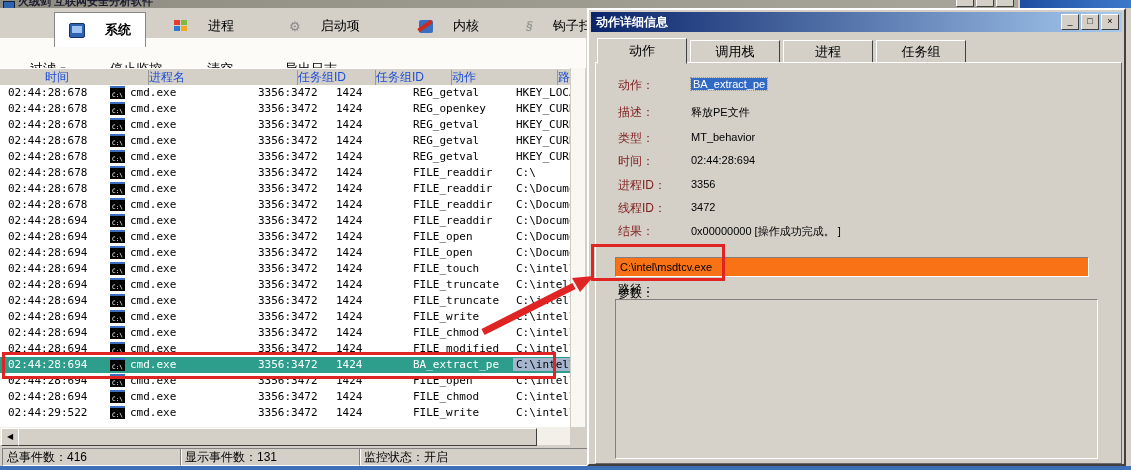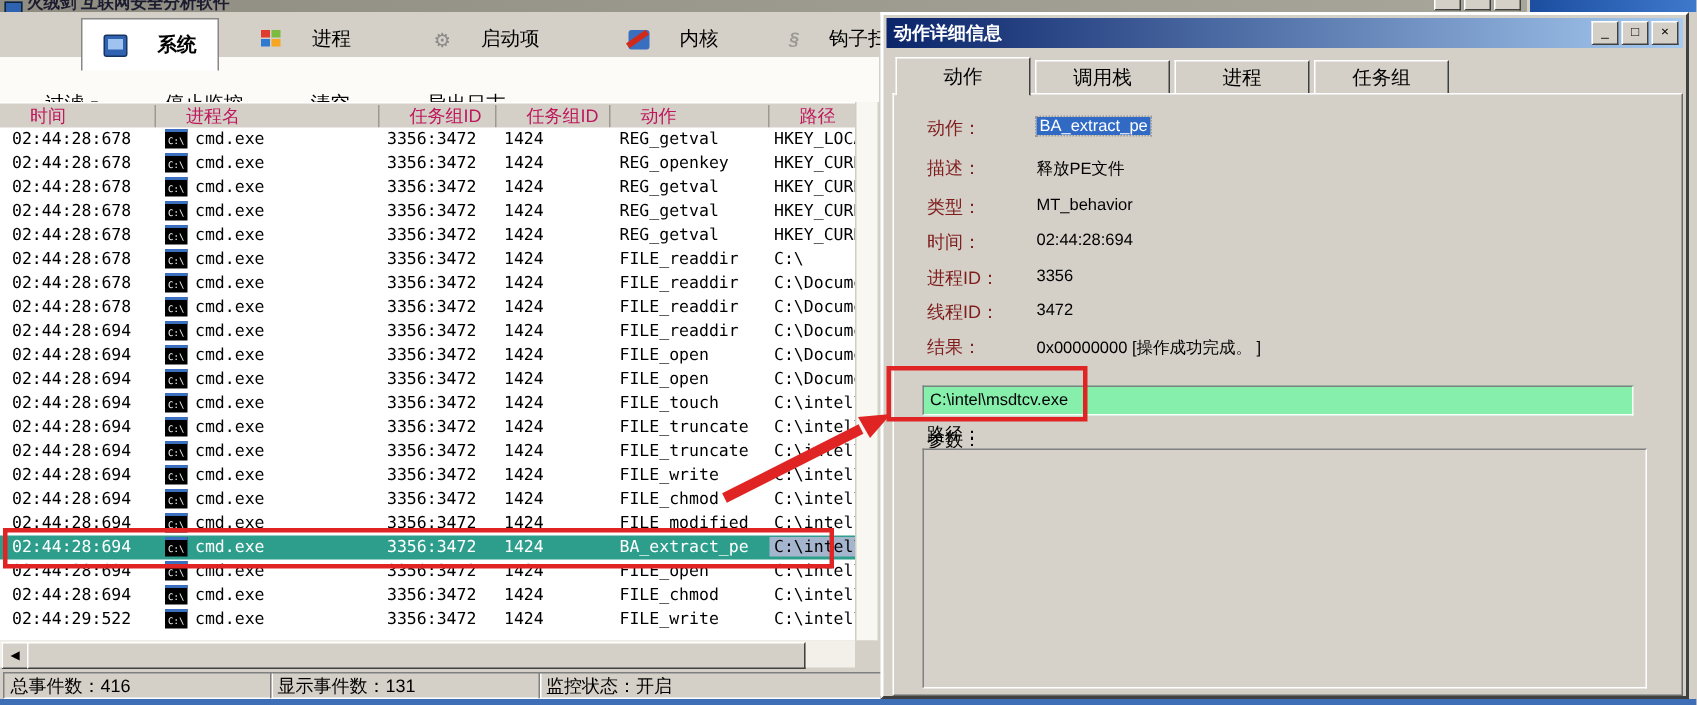--- a/index.html
+++ b/index.html
@@ -32,22 +32,22 @@
   .winflag span:nth-child(3){background:#2f79d0;} .winflag span:nth-child(4){background:#f5a623;}
   .gear{font-size:13px;line-height:13px;color:#8a8a8a;width:auto;}
   .kern{background:#3a6fc0;border-radius:2px;}
   .kern:after{content:"";position:absolute;left:-2px;top:4px;width:16px;height:4px;background:#cf2a1b;transform:rotate(-35deg);}
   .hook{font-size:12px;line-height:13px;color:#9a9a94;font-weight:bold;width:auto;font-style:italic;}
   .titem{position:absolute;top:22px;font-size:13px;color:#000;display:flex;align-items:center;gap:3px;}
   .dd{font-size:8px;color:#333;}
   
   .thead{position:absolute;left:0;top:68px;width:584px;height:17px;background:#D4D0C8;
          border-top:1px solid #fff;border-bottom:1px solid #9a9a94;font-size:12px;}
-  .th{position:absolute;top:1px;height:15px;line-height:15px;color:#be185d;padding-left:20px;border-left:1px solid #aoa;
-      border-left:1px solid #9a9a94;}
+  .th{position:absolute;top:1px;height:15px;line-height:15px;color:#1d4ed8;padding-left:0;border-left:1px solid #aoa;
+      border-left:1px solid #9a9a94;margin-left:45px;}
   .th:first-child{border-left:none;}
   .tbody{position:absolute;left:0;top:85px;width:570px;height:342px;background:#fff;overflow:hidden;}
   .vtrack{position:absolute;left:570px;top:68px;width:14px;height:359px;background:#F8F7F2;border-left:1px solid #d0cdc4;}
   .trow{position:relative;height:16px;font-size:11px;font-family:"DejaVu Sans Mono",monospace;color:#000;white-space:nowrap;}
   .trow span{position:absolute;top:1px;overflow:hidden;}
   .c-time{left:8px;width:92px;}
   .cmdico{left:110px;top:2px;width:15px;height:11px;background:#000;color:#fff;font-size:6px;line-height:13px;
           text-align:center;border-top:2px solid #3a6fc0;}
   .c-name{left:130px;width:118px;}
   .c-pid{left:258px;width:70px;}
@@ -78,21 +78,21 @@
   .dtab{width:88px;height:21px;margin-right:3px;background:#D4D0C8;text-align:center;line-height:21px;font-size:13px;
         border:1px solid;border-color:#fff #404040 transparent #fff;}
   .dtab.active{height:24px;margin-top:-2px;line-height:24px;z-index:3;position:relative;border-bottom:1px solid #D4D0C8;}
   .dpanel{position:absolute;left:6px;top:52px;width:525px;height:400px;background:#D4D0C8;
           border:1px solid;border-color:#fff #6a6a6a #6a6a6a #fff;}
   .frow{position:absolute;left:0;width:100%;height:18px;}
   .flabel{position:absolute;left:22px;top:0;font-size:12px;color:#7f1d1d;}
   .fvalue{position:absolute;left:95px;top:1px;font-size:11px;color:#000;white-space:nowrap;}
   .fvalue.hl{background:#316AC5;color:#fff;padding:0 2px;outline:1px dotted #999;}
   .pathlabel{position:absolute;left:22px;top:180px;font-size:12px;margin-top:38px;}
-  .pathbox{position:absolute;left:19px;top:194px;width:468px;height:18px;background:#86efac;
+  .pathbox{position:absolute;left:19px;top:194px;width:468px;height:18px;background:#f97316;
            border:1px solid;border-color:#808080 #fff #fff #808080;font-size:11px;line-height:18px;padding-left:4px;
            white-space:nowrap;overflow:hidden;}
   .paramlabel{position:absolute;left:22px;top:222px;font-size:12px;}
   .parambox{position:absolute;left:19px;top:236px;width:481px;height:158px;background:#D6D2CA;
             border:1px solid;border-color:#808080 #fff #fff #808080;}
   
   .anno{position:absolute;border:3px solid #E02424;box-sizing:border-box;z-index:50;pointer-events:none;}
   #rowbox{left:2px;top:352px;width:554px;height:27px;}
   #pathboxanno{left:591px;top:244px;width:134px;height:37px;}
   #arrowsvg{position:absolute;left:0;top:0;z-index:50;pointer-events:none;}

